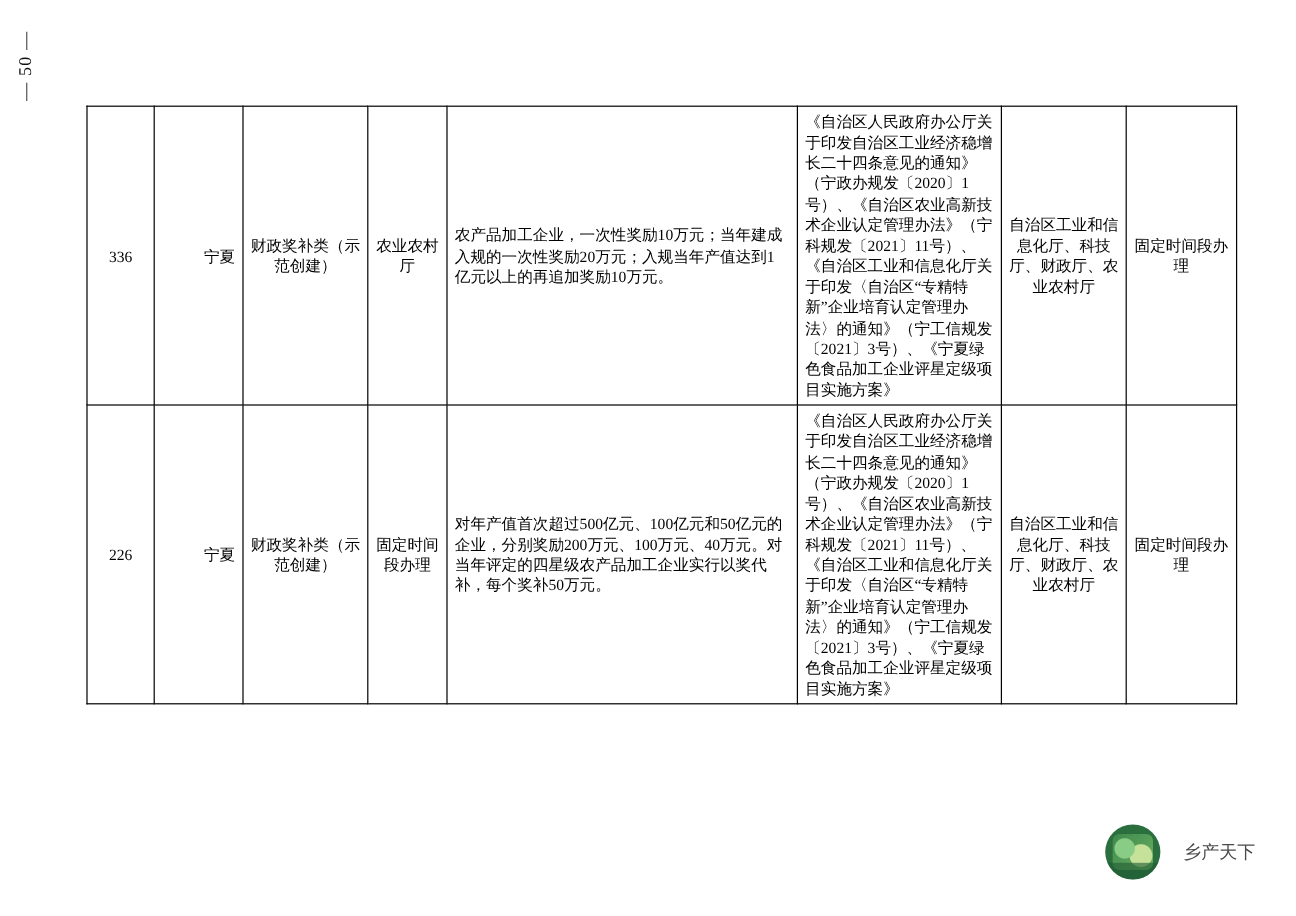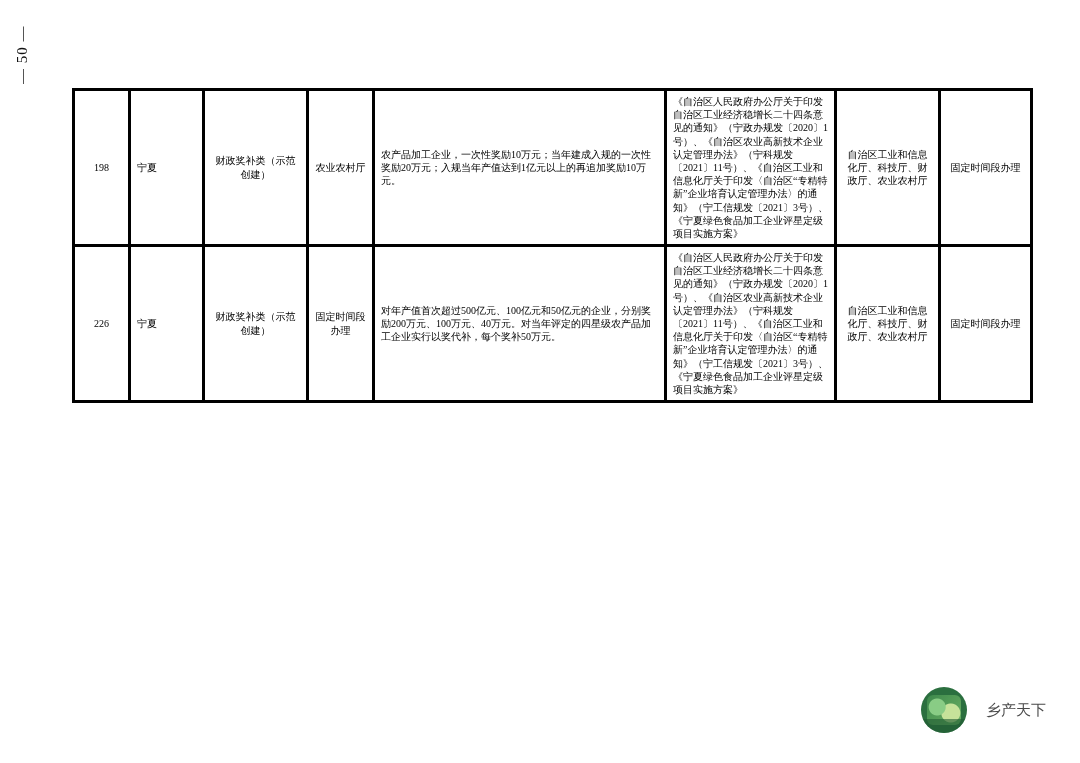--- a/index.html
+++ b/index.html
@@ -41,44 +41,44 @@
 
   table.doc-table {
     position: absolute;
     left: 72px;
     top: 88px;
     width: 938px;
     border-collapse: collapse;
     table-layout: fixed;
   }
   table.doc-table td {
-    border: 3px solid #000000;
+    border: 1px solid #000000;
     vertical-align: middle;
     padding: 4px 6px;
-    font-size: 10px;
+    font-size: 13px;
     line-height: 1.32;
     font-family: "Liberation Serif", "DejaVu Serif", serif;
   }
 
   
   col.c-num    { width: 56px; }
   col.c-region { width: 74px; }
   col.c-type   { width: 104px; }
   col.c-object { width: 66px; }
   col.c-content{ width: 292px; }
   col.c-basis  { width: 170px; }
   col.c-dept   { width: 104px; }
   col.c-time   { width: 92px; }
 
   td.num {
     text-align: center;
     font-size: 14px;
   }
   td.region {
-    text-align: left;
+    text-align: right;
     font-size: 14px;
   }
   td.type, td.object, td.dept, td.time {
     text-align: center;
     font-size: 13.5px;
   }
   td.content {
     text-align: left;
     font-size: 13.5px;
     line-height: 1.45;
@@ -147,21 +147,21 @@
       <col class="c-region">
       <col class="c-type">
       <col class="c-object">
       <col class="c-content">
       <col class="c-basis">
       <col class="c-dept">
       <col class="c-time">
     </colgroup>
     <tbody>
       <tr>
-        <td class="num">198</td>
+        <td class="num">336</td>
         <td class="region">宁夏</td>
         <td class="type">财政奖补类（示范创建）</td>
         <td class="object">农业农村厅</td>
         <td class="content">农产品加工企业，一次性奖励10万元；当年建成入规的一次性奖励20万元；入规当年产值达到1亿元以上的再追加奖励10万元。</td>
         <td class="basis">《自治区人民政府办公厅关于印发自治区工业经济稳增长二十四条意见的通知》（宁政办规发〔2020〕1号）、《自治区农业高新技术企业认定管理办法》（宁科规发〔2021〕11号）、《自治区工业和信息化厅关于印发〈自治区“专精特新”企业培育认定管理办法〉的通知》（宁工信规发〔2021〕3号）、《宁夏绿色食品加工企业评星定级项目实施方案》</td>
         <td class="dept">自治区工业和信息化厅、科技厅、财政厅、农业农村厅</td>
         <td class="time">固定时间段办理</td>
       </tr>
       <tr>
         <td class="num">226</td>

